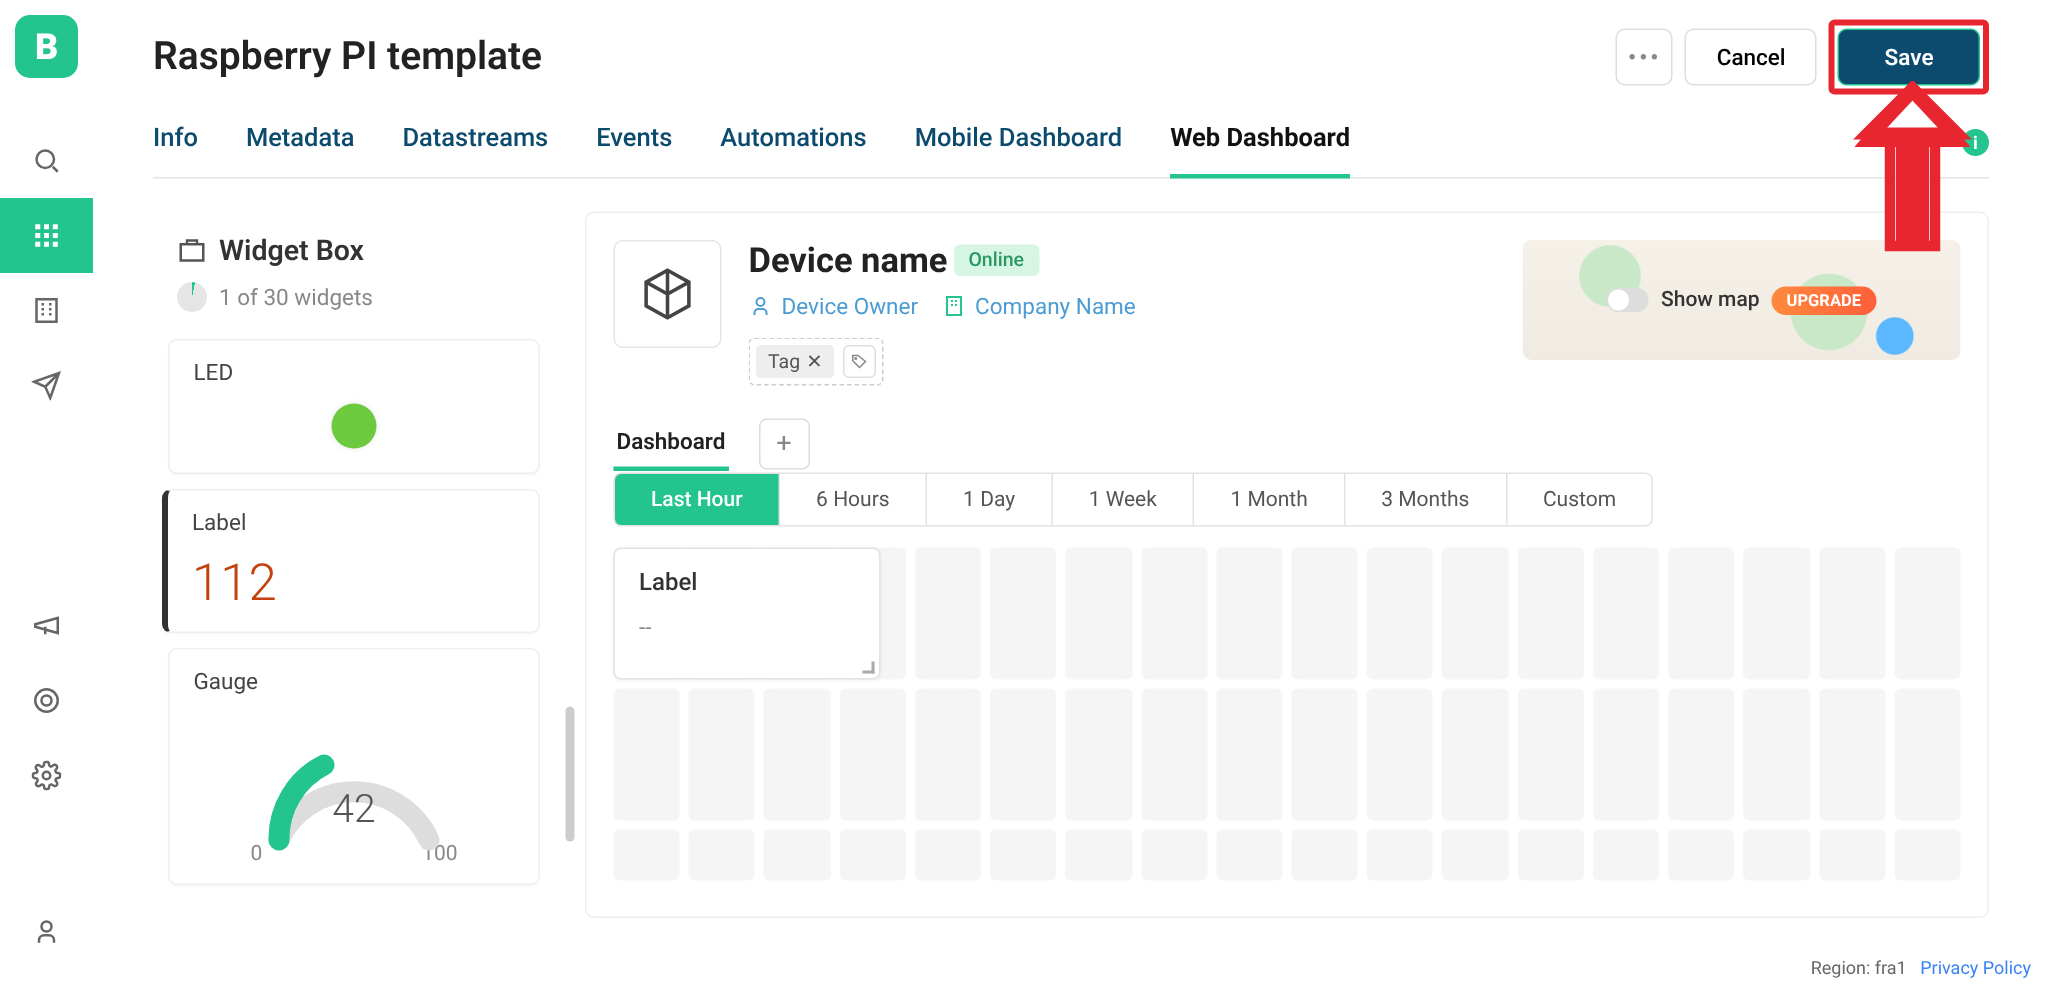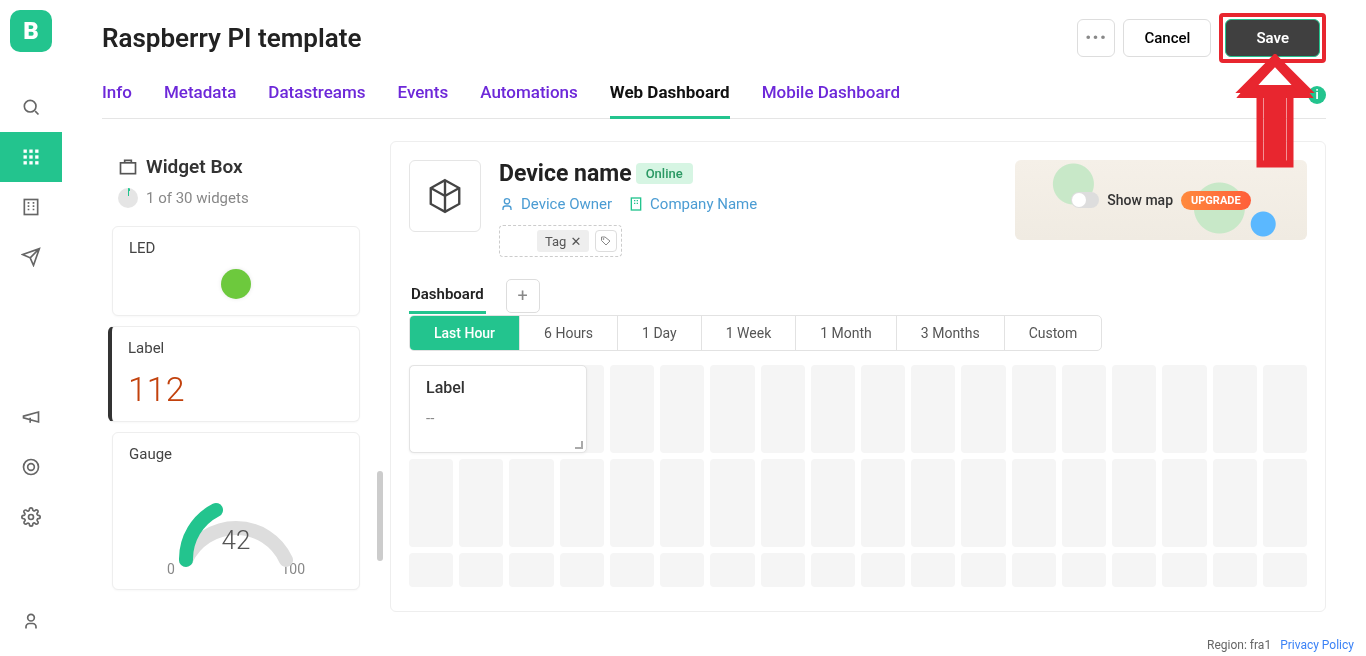--- a/index.html
+++ b/index.html
@@ -12,25 +12,25 @@
 .nav-icon svg { width: 20px; height: 20px; }
 .nav-bottom { margin-top: auto; margin-bottom: 10px; }
 
 .main { position: absolute; left: 62px; top: 0; right: 0; height: 100%; padding: 0 40px; }
 
 .header { display: flex; align-items: center; padding-top: 18px; height: 58px; }
 .page-title { font-size: 26px; font-weight: 600; color: #222; }
 .header-actions { margin-left: auto; display: flex; gap: 8px; align-items: center; }
 .btn { height: 38px; padding: 0 20px; border-radius: 6px; font-size: 15px; font-weight: 500; cursor: pointer; border: 1px solid #ddd; background: #fff; display: flex; align-items: center; }
 .btn-icon { width: 38px; padding: 0; justify-content: center; font-weight: bold; letter-spacing: 2px; color: #888; }
-.btn-primary { background: #404040; color: #fff; border-color: #23c48e; font-weight: 600; }
+.btn-primary { background: #0c4a6e; color: #fff; border-color: #23c48e; font-weight: 600; }
 .save-highlight { border: 4px solid #e8262f; border-radius: 4px; padding: 2px; }
 
 .tabs { display: flex; gap: 32px; border-bottom: 1px solid #e5e5e5; margin-top: 24px; position: relative; }
-.tab { padding-bottom: 14px; font-size: 17px; color: #6d28d9; cursor: pointer; font-weight: 500; }
+.tab { padding-bottom: 14px; font-size: 17px; color: #0c4a6e; cursor: pointer; font-weight: 500; }
 .tab.active { color: #111; font-weight: 700; border-bottom: 3px solid #23c48e; margin-bottom: -1px; }
 .info-dot { position: absolute; right: 0; top: 4px; width: 18px; height: 18px; background: #23c48e; border-radius: 50%; color: #fff; font-size: 12px; display: flex; align-items: center; justify-content: center; font-weight: bold; }
 
 .content { display: flex; margin-top: 22px; gap: 20px; }
 
 .widget-box { width: 268px; background: #fff; }
 .wb-header { padding: 14px 16px 8px; }
 .wb-title { display: flex; align-items: center; gap: 8px; font-size: 19px; font-weight: 600; color: #333; }
 .wb-count { display: flex; align-items: center; gap: 8px; margin-top: 10px; color: #888; font-size: 15px; }
 .pie-mini { width: 20px; height: 20px; border-radius: 50%; background: conic-gradient(#23c48e 0 12deg, #e5e5e5 12deg 360deg); }
@@ -50,21 +50,21 @@
 .device-row { display: flex; gap: 18px; }
 .device-icon { width: 72px; height: 72px; border: 1px solid #e5e5e5; border-radius: 6px; display: flex; align-items: center; justify-content: center; color: #444; }
 .device-info { flex: none; }
 .dname-row { display: flex; align-items: center; gap: 4px; }
 .dname { font-size: 23px; font-weight: 700; color: #222; }
 .status-badge { background: #d6f5e3; color: #2a9863; font-size: 13px; padding: 3px 10px; border-radius: 4px; font-weight: 500; }
 .owner-row { display: flex; gap: 16px; margin-top: 8px; font-size: 15px; }
 .owner-row span { color: #4b9cd3; display: flex; align-items: center; gap: 6px; }
 .owner-row .cn { color: #23c48e; }
 .tag-row { display: flex; gap: 6px; margin-top: 12px; border: 1px dashed #ccc; padding: 4px; border-radius: 4px; width: fit-content; }
-.tag-chip { background: #eee; padding: 2px 8px; border-radius: 3px; font-size: 13px; color: #555; display: flex; align-items: center; gap: 4px; margin-left: 33px; }
+.tag-chip { background: #eee; padding: 2px 8px; border-radius: 3px; font-size: 13px; color: #555; display: flex; align-items: center; gap: 4px; }
 .tag-add { width: 22px; height: 22px; border: 1px solid #ddd; border-radius: 4px; display: flex; align-items: center; justify-content: center; color: #888; font-size: 12px; }
 
 .map-area { margin-left: auto; width: 292px; height: 80px; border-radius: 6px; position: relative; overflow: hidden; background: 
   radial-gradient(circle at 20% 30%, #c8e8c8 0 20px, transparent 21px),
   radial-gradient(circle at 70% 60%, #c8e8c8 0 25px, transparent 26px),
   radial-gradient(circle at 85% 80%, #5bb8ff 0 12px, transparent 13px),
   linear-gradient(180deg, #f5f0e8, #f0ebe2);
   display: flex; align-items: center; justify-content: center; gap: 8px;
 }
 .map-toggle { width: 28px; height: 16px; background: #ddd; border-radius: 8px; position: relative; }
@@ -168,22 +168,22 @@
       </div>
     </div>
   </div>
 
   <div class="tabs">
     <div class="tab">Info</div>
     <div class="tab">Metadata</div>
     <div class="tab">Datastreams</div>
     <div class="tab">Events</div>
     <div class="tab">Automations</div>
+    <div class="tab">Mobile Dashboard</div>
     <div class="tab active">Web Dashboard</div>
-    <div class="tab">Mobile Dashboard</div>
     <div class="info-dot">i</div>
   </div>
 
   <div class="content">
     <div class="widget-box" style="position:relative">
       <div class="wb-header">
         <div class="wb-title">
           <svg width="20" height="20" viewBox="0 0 24 24" fill="none" stroke="#555" stroke-width="2">
               <rect x="3" y="7" width="18" height="13"></rect>
               <path d="M8 7V4h8v3"></path>

